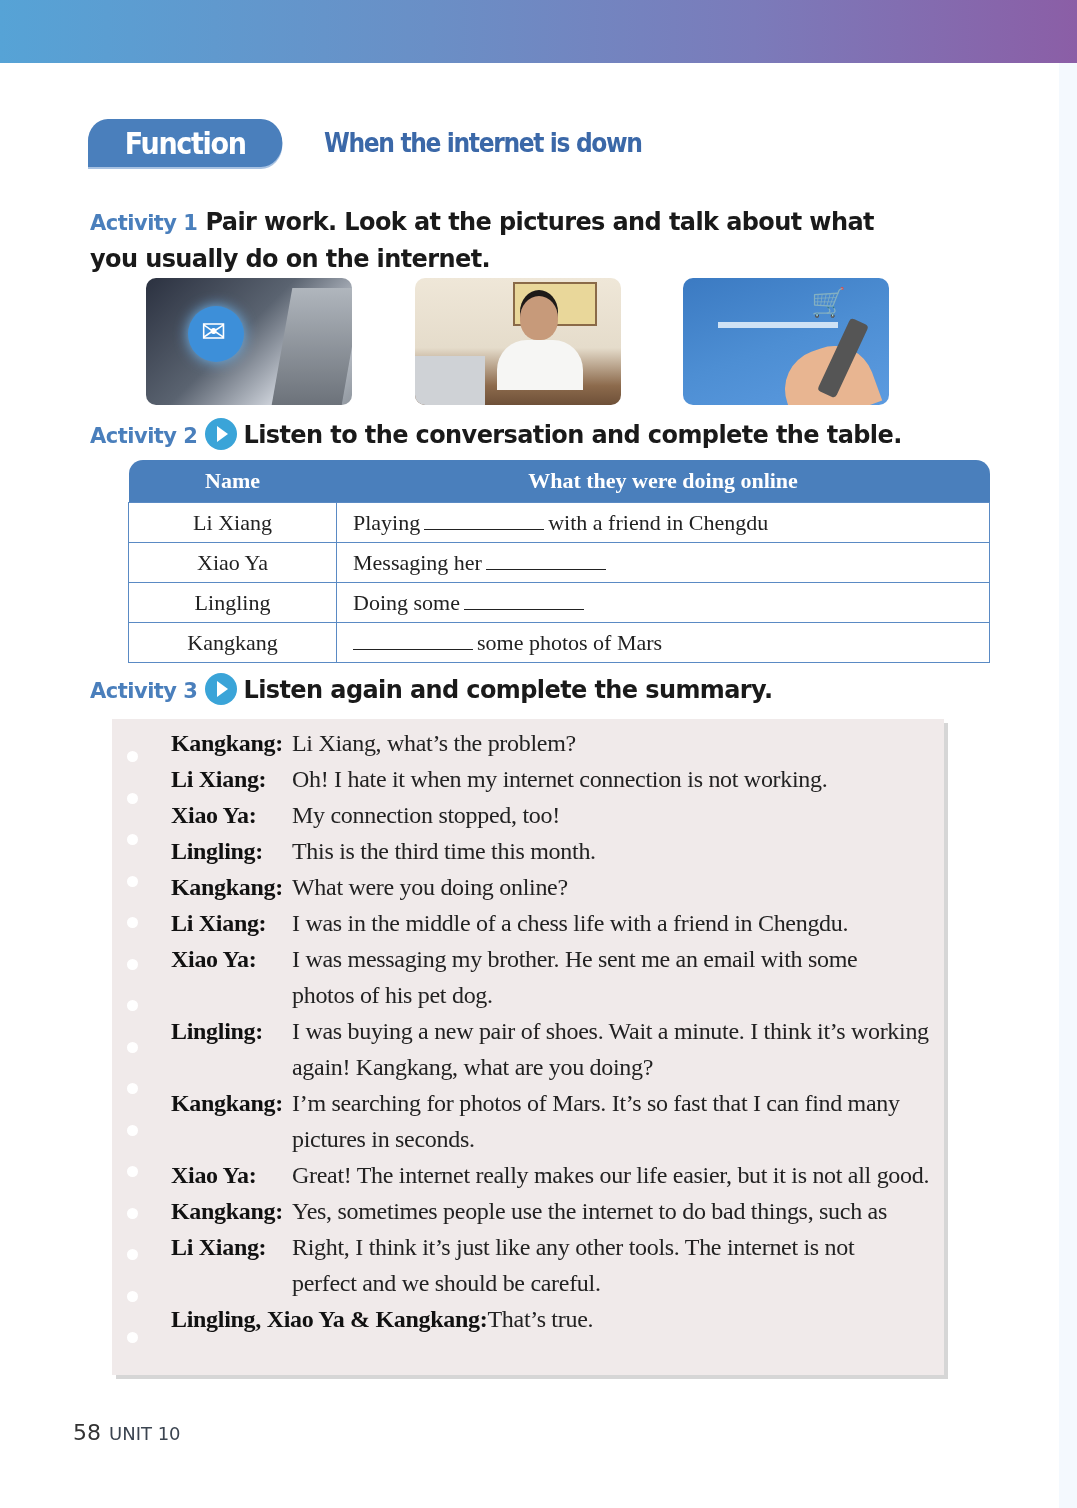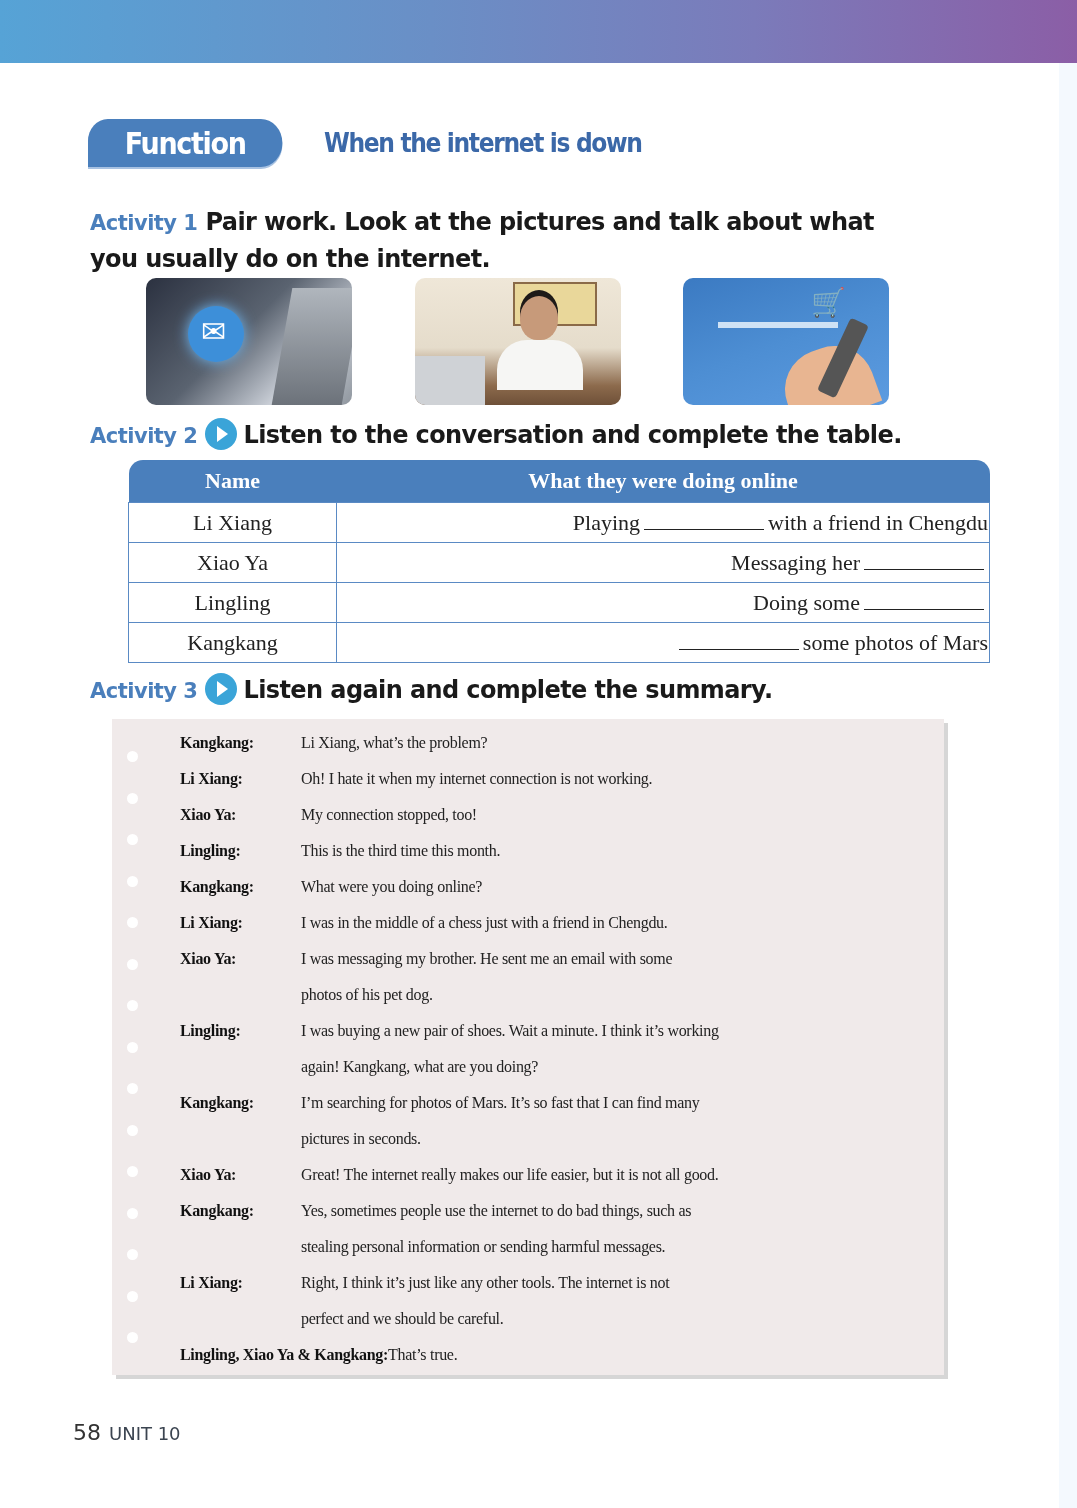--- a/index.html
+++ b/index.html
@@ -65,30 +65,30 @@
 
     .table-wrap { position: absolute; left: 128px; top: 460px; width: 760px; }
     table { border-collapse: collapse; width: 862px; font-family: "Liberation Serif", serif; font-size: 22px; color: #222; }
     thead th {
       background: #4a7fbc; color: #ffffff; font-weight: bold; height: 40px; font-size: 22px;
     }
     thead th.c1 { border-top-left-radius: 14px; width: 206px; }
     thead th.c2 { border-top-right-radius: 14px; }
     tbody td { border: 1.5px solid #5a8ac4; height: 37px; }
     tbody td.name { text-align: center; }
-    tbody td.act { padding-left: 10px; text-align: right; }
+    tbody td.act { padding-left: 16px; }
     .blank { display: inline-block; width: 120px; border-bottom: 1.5px solid #222; height: 18px; vertical-align: baseline; margin: 0 4px; }
 
     .dialog-box {
       position: absolute; left: 112px; top: 719px; width: 832px; height: 656px;
       background: #f0eaea; box-shadow: 4px 4px 0 #d6d6d6;
     }
     .dots { position: absolute; left: 15px; top: 0; width: 12px; height: 100%; }
     .dot { position: absolute; left: 0; width: 11px; height: 11px; border-radius: 50%; background: #ffffff; }
-    .lines { position: absolute; left: 68px; top: 6px; width: 760px; font-family: "Liberation Serif", serif; font-size: 16px; color: #222; letter-spacing: -0.3px; }
+    .lines { position: absolute; left: 59px; top: 6px; width: 760px; font-family: "Liberation Serif", serif; font-size: 24px; color: #222; letter-spacing: -0.3px; }
     .line { display: flex; line-height: 36px; }
     .speaker { font-weight: bold; color: #111; white-space: nowrap; }
     .w1 { width: 121px; flex: none; }
     .w1 + .text { }
     .text { flex: 1; }
 
     .footer { position: absolute; left: 73px; top: 1420px; font-family: "DejaVu Sans", sans-serif; color: #333; }
     .page-num { font-size: 22px; }
     .unit { font-size: 18px; margin-left: 8px; color: #3b4450; }
   </style>
@@ -208,21 +208,21 @@
       </div>
       <div>
         <div class="line">
           <span class="speaker w1">Kangkang:</span>
           <span class="text">What were you doing online?</span>
         </div>
       </div>
       <div>
         <div class="line">
           <span class="speaker w1">Li Xiang:</span>
-          <span class="text">I was in the middle of a chess just with a friend in Chengdu.</span>
+          <span class="text">I was in the middle of a chess life with a friend in Chengdu.</span>
         </div>
       </div>
       <div>
         <div class="line">
           <span class="speaker w1">Xiao Ya:</span>
           <span class="text">I was messaging my brother. He sent me an email with some</span>
         </div>
         <div class="line">
           <span class="speaker w1"></span>
           <span class="text">photos of his pet dog.</span>
@@ -254,21 +254,20 @@
           <span class="text">Great! The internet really makes our life easier, but it is not all good.</span>
         </div>
       </div>
       <div>
         <div class="line">
           <span class="speaker w1">Kangkang:</span>
           <span class="text">Yes, sometimes people use the internet to do bad things, such as</span>
         </div>
         <div class="line">
           <span class="speaker w1"></span>
-          <span class="text">stealing personal information or sending harmful messages.</span>
         </div>
       </div>
       <div>
         <div class="line">
           <span class="speaker w1">Li Xiang:</span>
           <span class="text">Right, I think it’s just like any other tools. The internet is not</span>
         </div>
         <div class="line">
           <span class="speaker w1"></span>
           <span class="text">perfect and we should be careful.</span>

